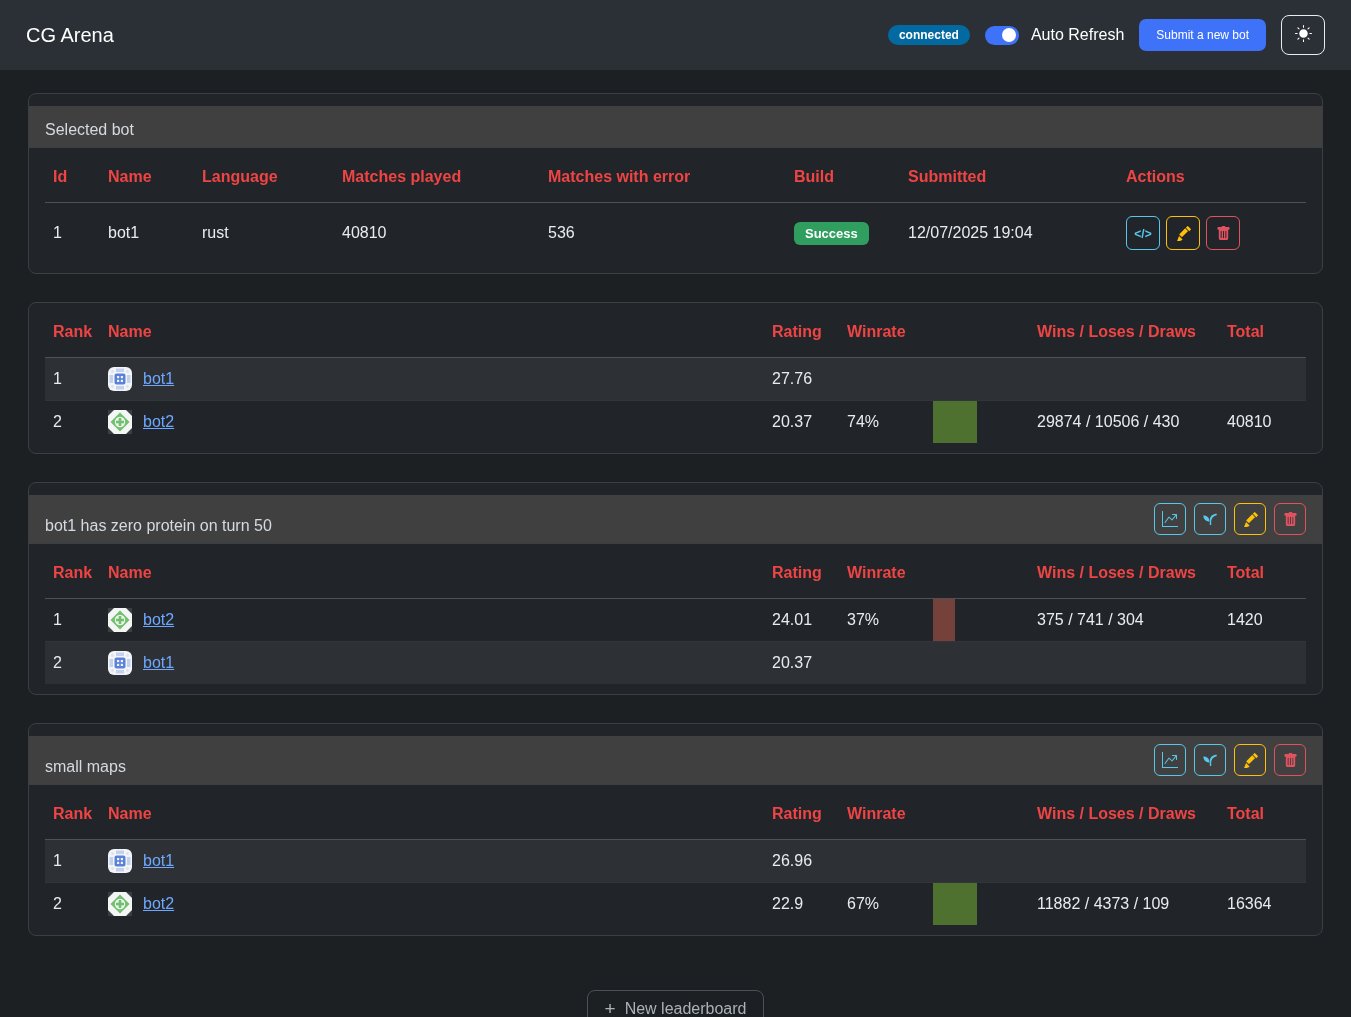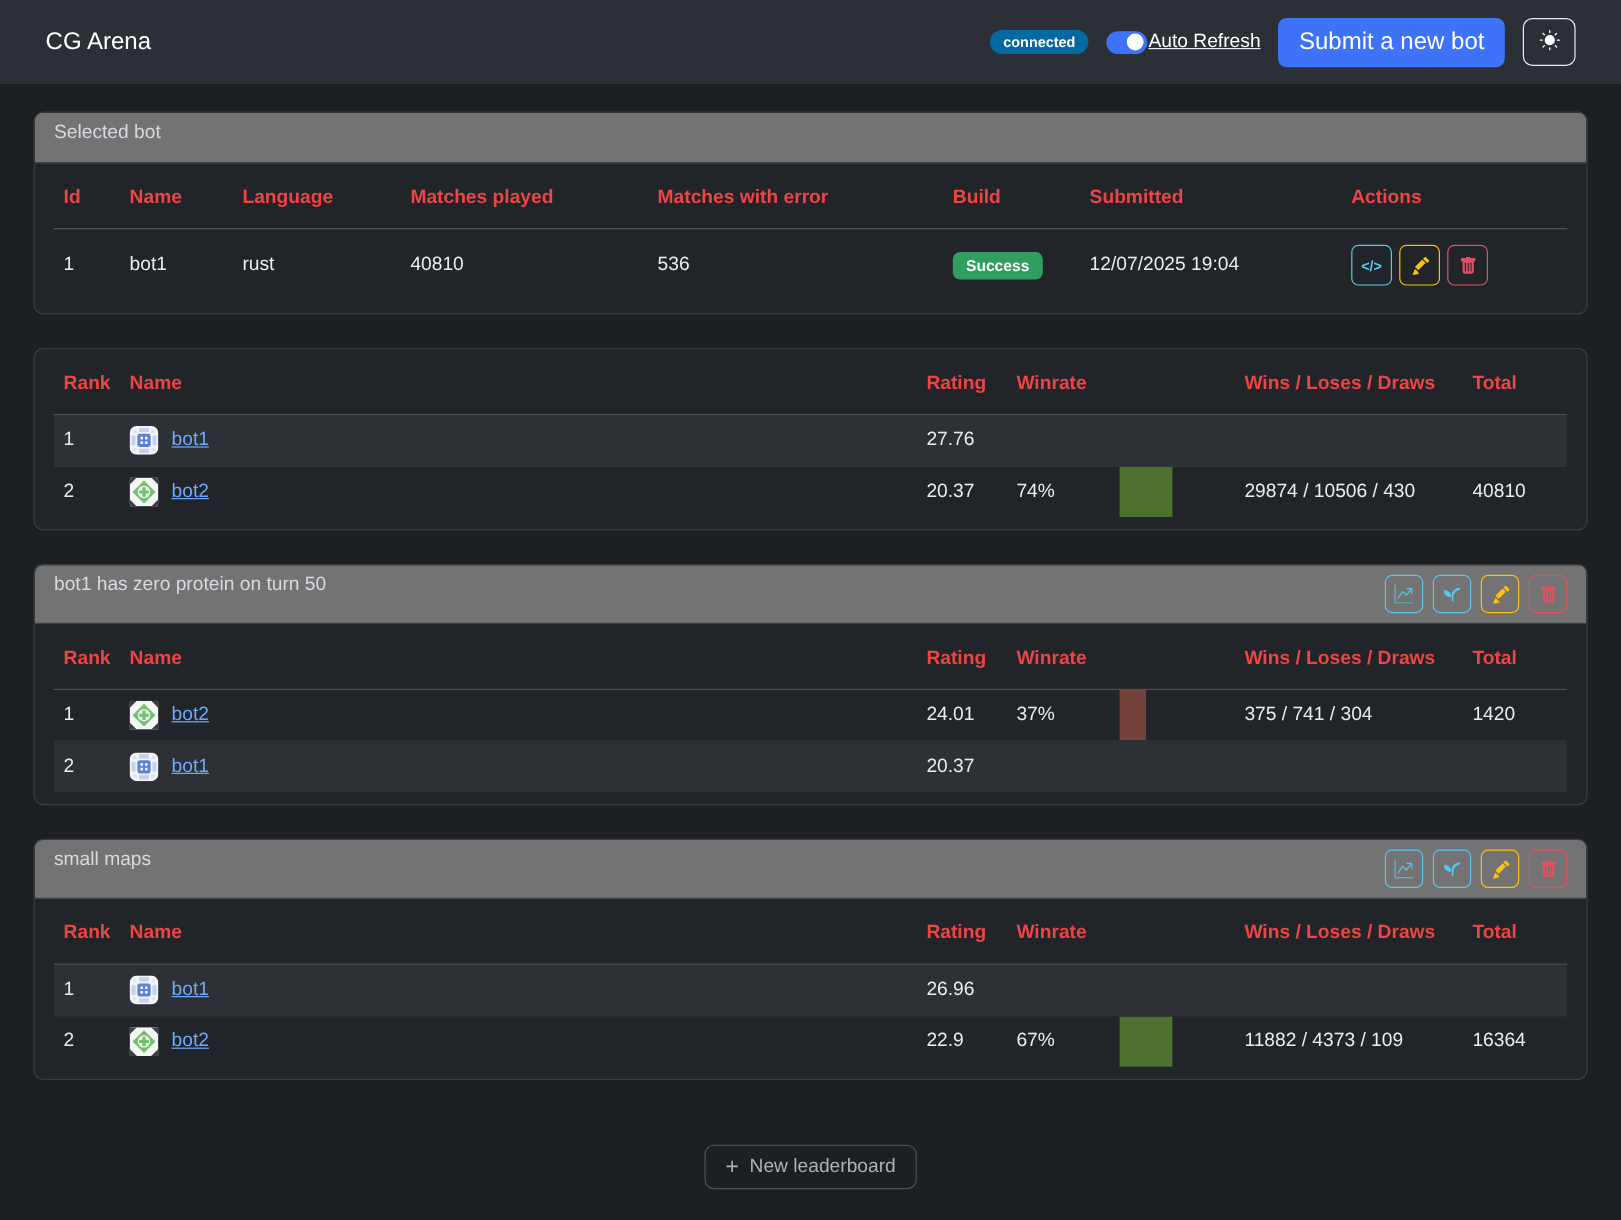--- a/index.html
+++ b/index.html
@@ -7,58 +7,58 @@
   body {
     background: #1d2023;
     color: #e9ecef;
     font-family: "Liberation Sans", "DejaVu Sans", sans-serif;
     font-size: 16px;
   }
   
   .navbar {
     height: 70px; background: #2b3036;
     display: flex; align-items: center;
-    padding: 0 38px;
+    padding: 0 26px;
   }
   .brand { color:#fff; font-size: 20px; text-decoration: none; }
   .nav-right { margin-left:auto; display:flex; align-items:center; gap:15px; }
   .badge-connected {
     background:#0369a1; color:#fff; font-size:12px; font-weight:700;
     padding:4px 11px; border-radius:10px; line-height:1;
   }
-  .switch-wrap { display:flex; align-items:center; gap:1px;text-decoration:underline; }
+  .switch-wrap { display:flex; align-items:center; gap:12px; }
   .form-switch {
     width:34px; height:19px; border-radius:10px; background:#3d72f9;
     position:relative; cursor:pointer; flex:0 0 auto;
   }
   .form-switch .knob {
     position:absolute; right:3px; top:2.5px; width:14px; height:14px;
     border-radius:50%; background:#fff;
   }
   .switch-label { color:#fff; }
   .btn-primary {
     background:#3d72f9; color:#fff; border:none; border-radius:7px;
-    padding:9px 17px; font-size:20px; cursor:pointer;
+    padding:9px 17px; font-size:12px; cursor:pointer;
     font-family: inherit;
   }
   .theme-btn {
     width:44px; height:40px; border:1px solid #e9ecef; border-radius:8px;
     background:transparent; color:#fff; display:flex; align-items:center;
     justify-content:center; cursor:pointer;
   }
   
   .main { padding: 23px 28px 18px; }
   .card {
     background:#212529; border:1px solid #3a3f44; border-radius:8px;
     overflow:hidden; margin-bottom:28px;
   }
   .card-header {
-    background:#737373; border-bottom:1px solid #3a3f44;
+    background:#404040; border-bottom:1px solid #3a3f44;
     padding: 8px 16px; min-height:42px;
-    display:flex; align-items:flex-start; color:#d4dae0;
+    display:flex; align-items:flex-end; color:#d4dae0;margin-top:12px;
   }
   .header-actions { margin-left:auto; display:flex; gap:8px; }
   .card-body { padding: 4px 16px 10px; }
   
   table { width:100%; border-collapse:collapse; table-layout:fixed; }
   th {
     text-align:left; font-weight:700; color:#ef4444;
     padding:16px 8px; border-bottom:1px solid #4d5257;
     white-space:nowrap; overflow:hidden;
   }

